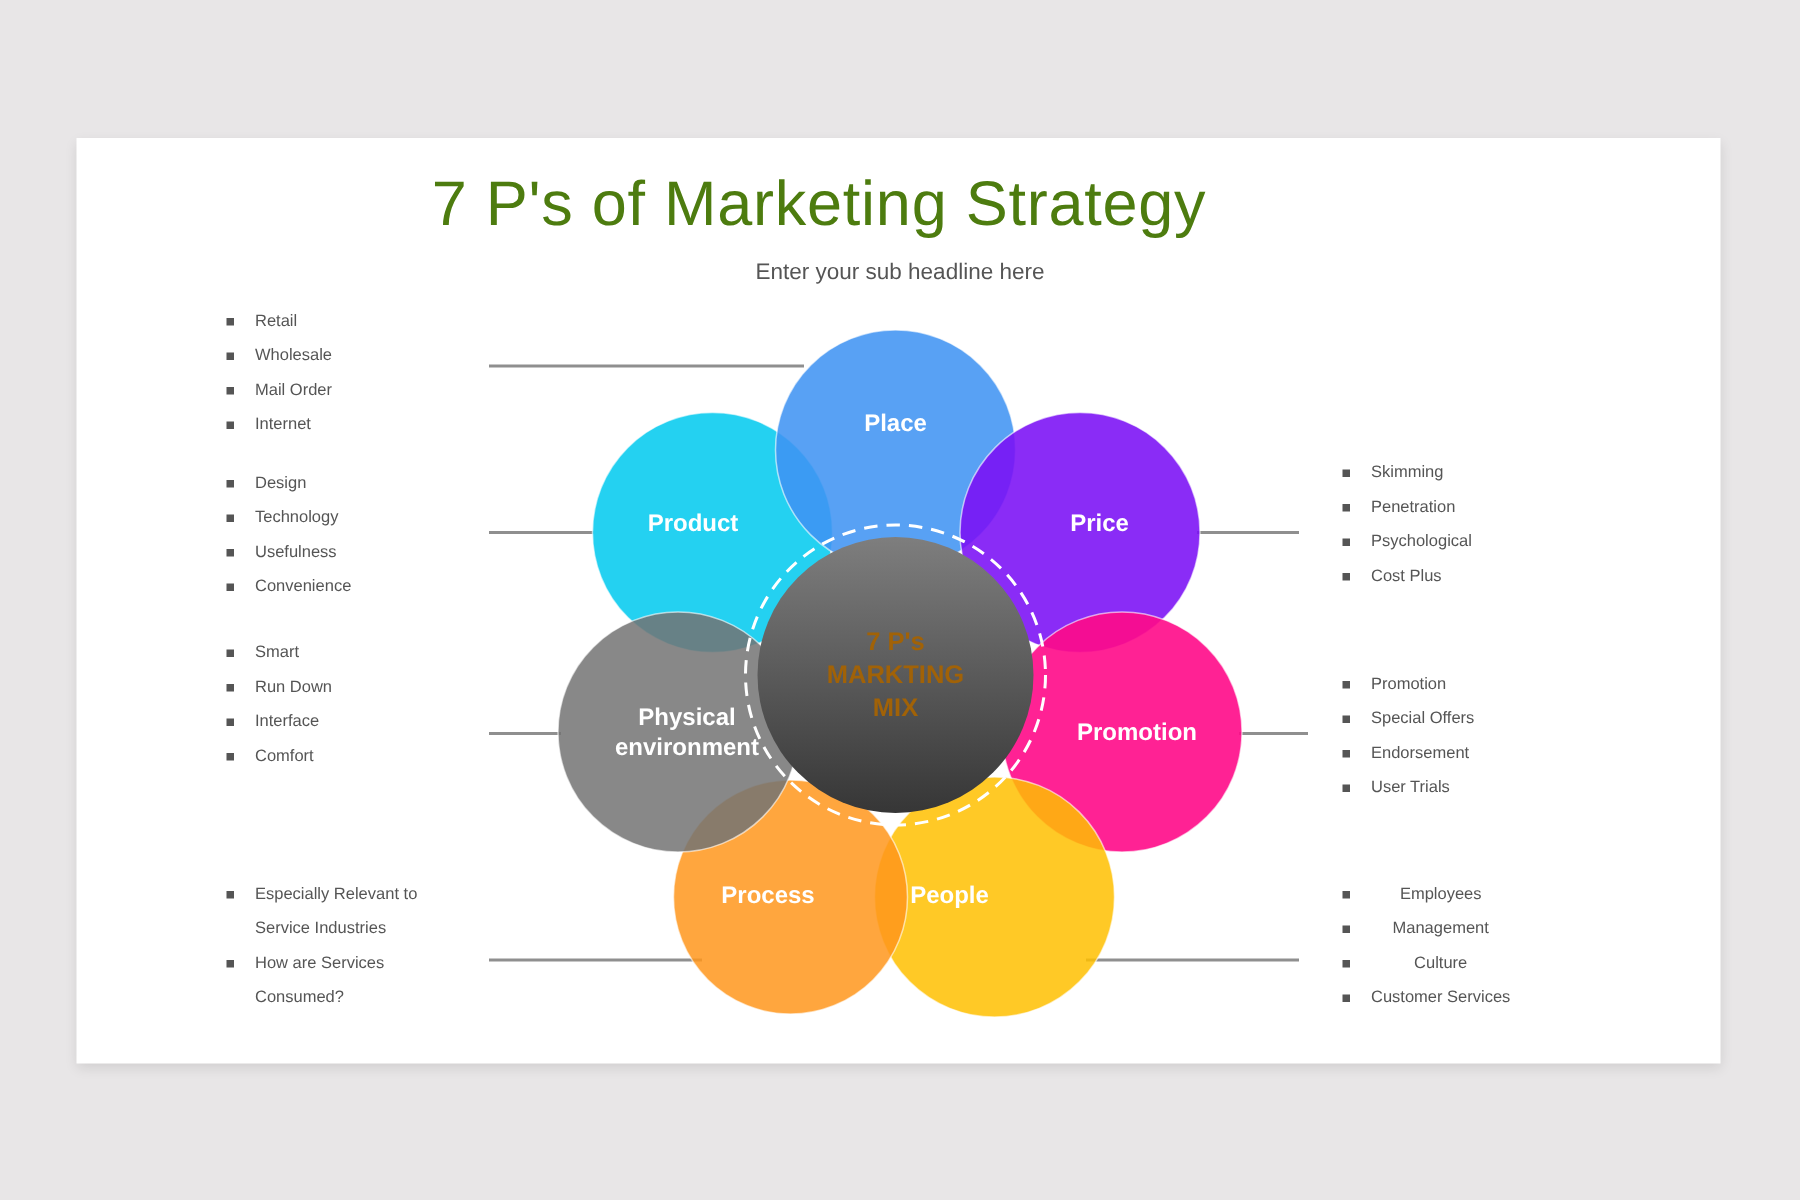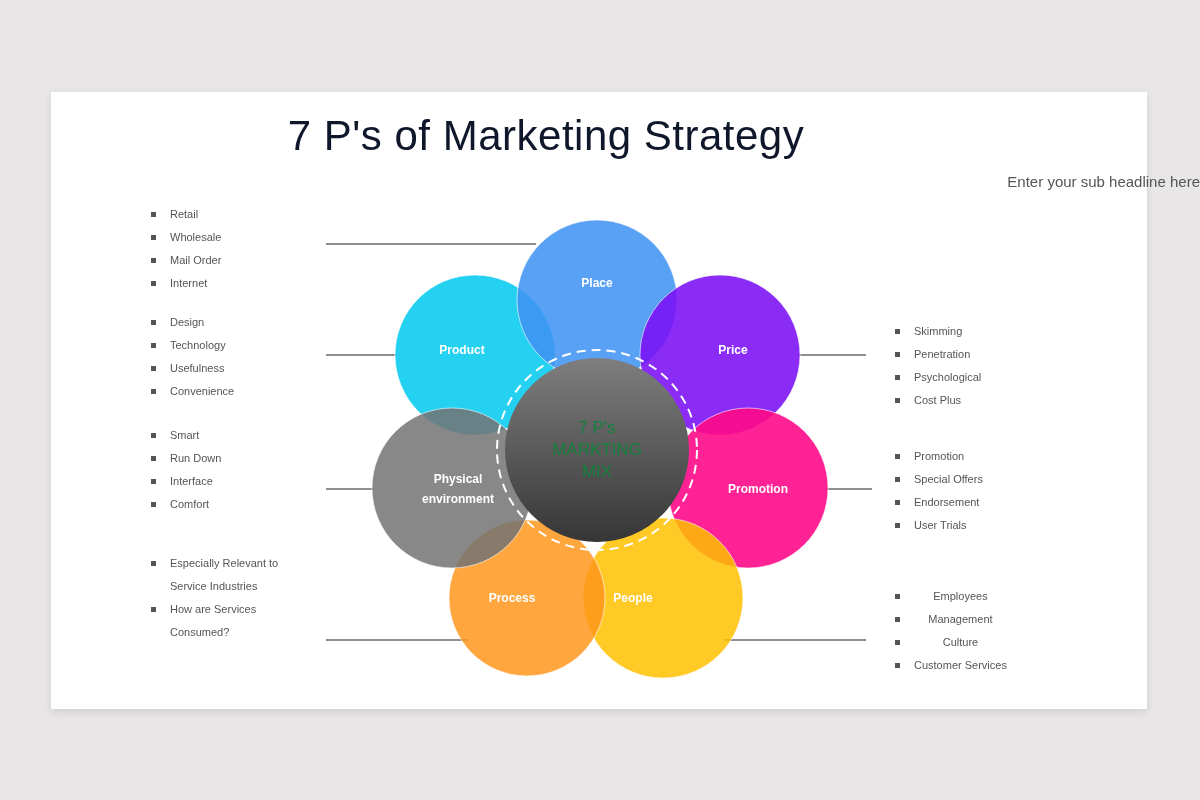--- a/index.html
+++ b/index.html
@@ -9,47 +9,47 @@
     font-family: "Liberation Sans", "DejaVu Sans", sans-serif;
     position: relative;
   }
   .slide {
     position: absolute; left: 51px; top: 92px; width: 1096px; height: 617px;
     background: #ffffff;
     box-shadow: 0 3px 8px rgba(0,0,0,0.10);
   }
   .title {
     position: absolute; left: 0; top: 112px; width: 1092px; text-align: center;
-    font-size: 42px; color: #0f172a; letter-spacing: 0.5px;
+    font-size: 42px; color: #4d7c0f; letter-spacing: 0.5px;
   }
   .subtitle {
-    position: absolute; left: 0; top: 173px; width: 1200px; text-align: right;
+    position: absolute; left: 0; top: 173px; width: 1200px; text-align: center;
     font-size: 15px; color: #555555;
   }
   .bullets {
     position: absolute; margin: 0; padding: 0; list-style: none;
     font-size: 11px; color: #555555; line-height: 23px;
   }
   .bullets li { position: relative; padding-left: 20px; }
   .bullets li::before {
     content: ""; position: absolute; left: 1px; top: 9px;
     width: 5px; height: 5px; background: #555555;
   }
   .bullets li.cont::before { display: none; }
   .line {
     position: absolute; height: 1.5px; background: #8f8f8f;
   }
   svg.diagram { position: absolute; left: 0; top: 0; }
   .clabel {
-    position: absolute; color: #ffffff; font-weight: bold; font-size: 12px;
+    position: absolute; color: #ffffff; font-weight: bold; font-size: 16px;
     text-align: center; line-height: 20px; transform: translate(-50%, -50%);
     white-space: nowrap;
   }
   .center-label {
-    position: absolute; color: #15803d; font-weight: normal; font-size: 17px;
+    position: absolute; color: #a16207; font-weight: bold; font-size: 17px;
     text-align: center; line-height: 22px; transform: translate(-50%, -50%);
     white-space: nowrap;
   }
 </style>
 </head>
 <body>
 
 <div class="slide"></div>
 
 <div class="title">7 P's of Marketing Strategy</div>
@@ -111,28 +111,28 @@
   <li>Technology</li>
   <li>Usefulness</li>
   <li>Convenience</li>
 </ul>
 <ul class="bullets" style="left:150px; top:424px;">
   <li>Smart</li>
   <li>Run Down</li>
   <li>Interface</li>
   <li>Comfort</li>
 </ul>
-<ul class="bullets" style="left:150px; top:552px;">
+<ul class="bullets" style="left:150px; top:585px;">
   <li>Especially Relevant to</li>
   <li class="cont">Service Industries</li>
   <li>How are Services</li>
   <li class="cont">Consumed?</li>
 </ul>
 
-<ul class="bullets" style="left:894px; top:304px;margin-top:16px;">
+<ul class="bullets" style="left:894px; top:304px;">
   <li>Skimming</li>
   <li>Penetration</li>
   <li>Psychological</li>
   <li>Cost Plus</li>
 </ul>
 <ul class="bullets" style="left:894px; top:445px;">
   <li>Promotion</li>
   <li>Special Offers</li>
   <li>Endorsement</li>
   <li>User Trials</li>

